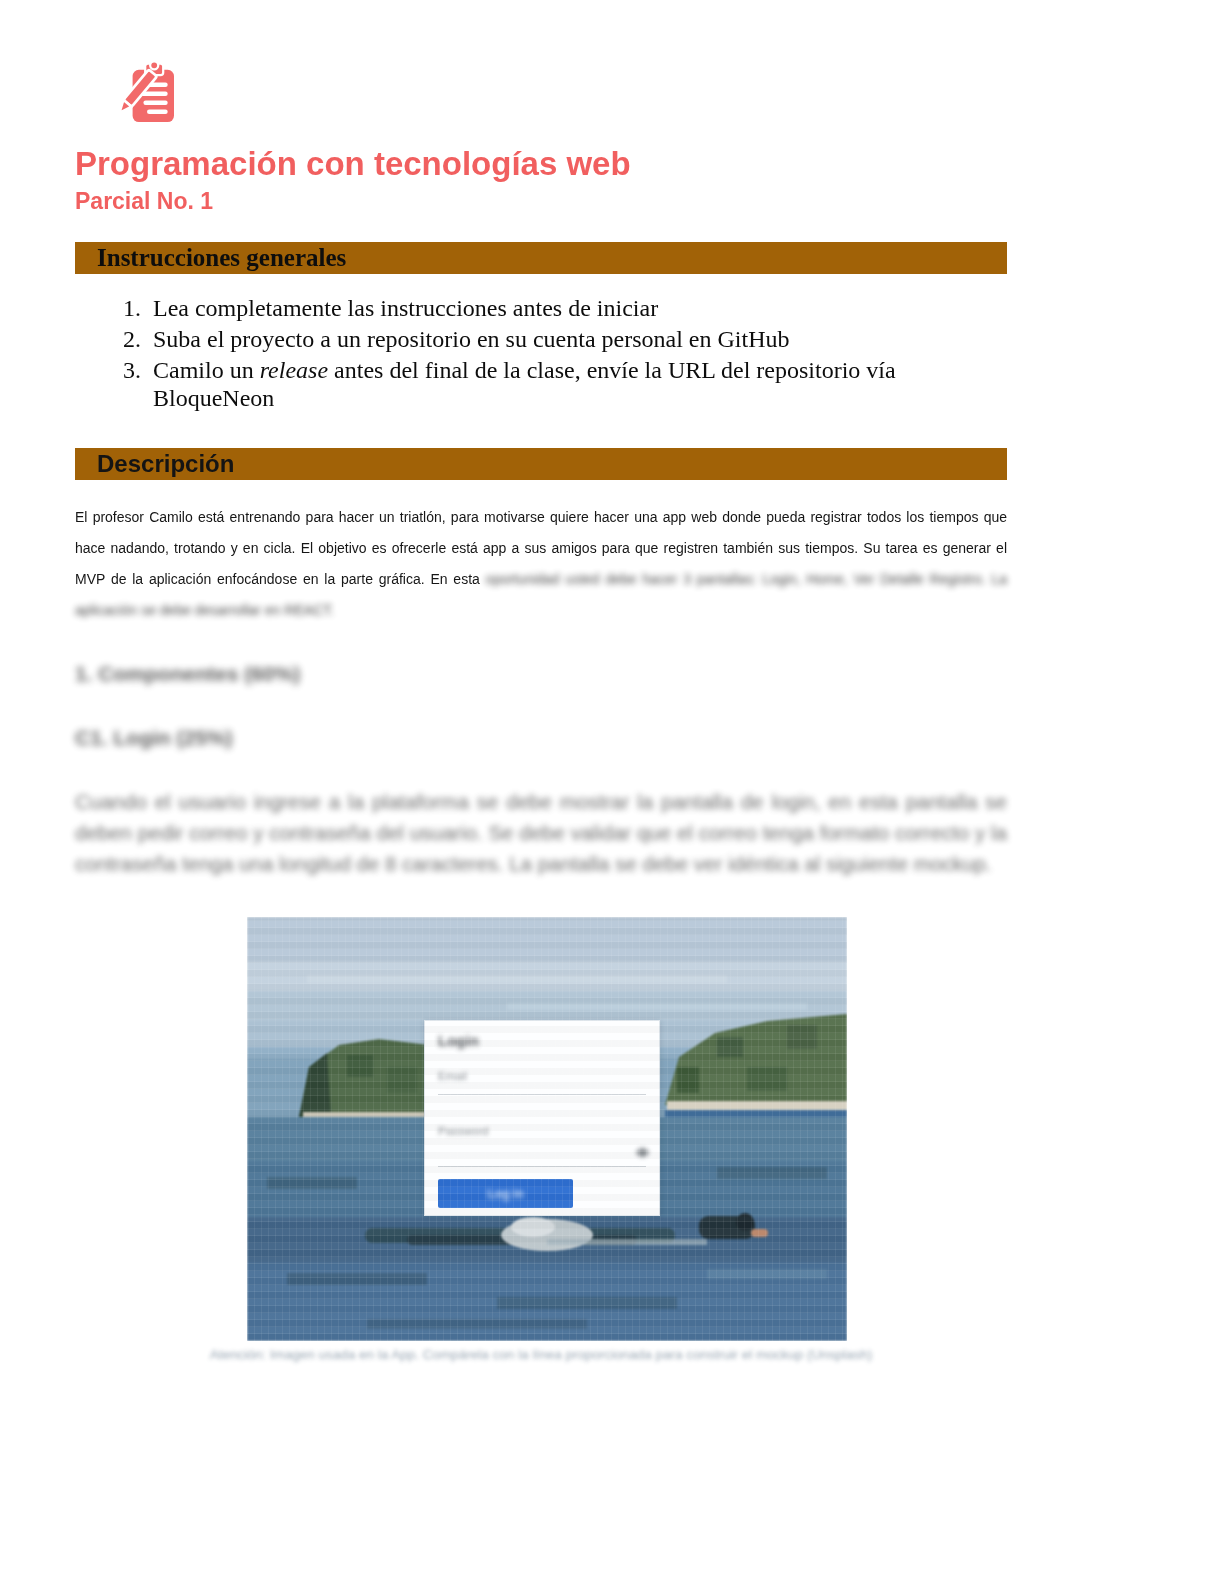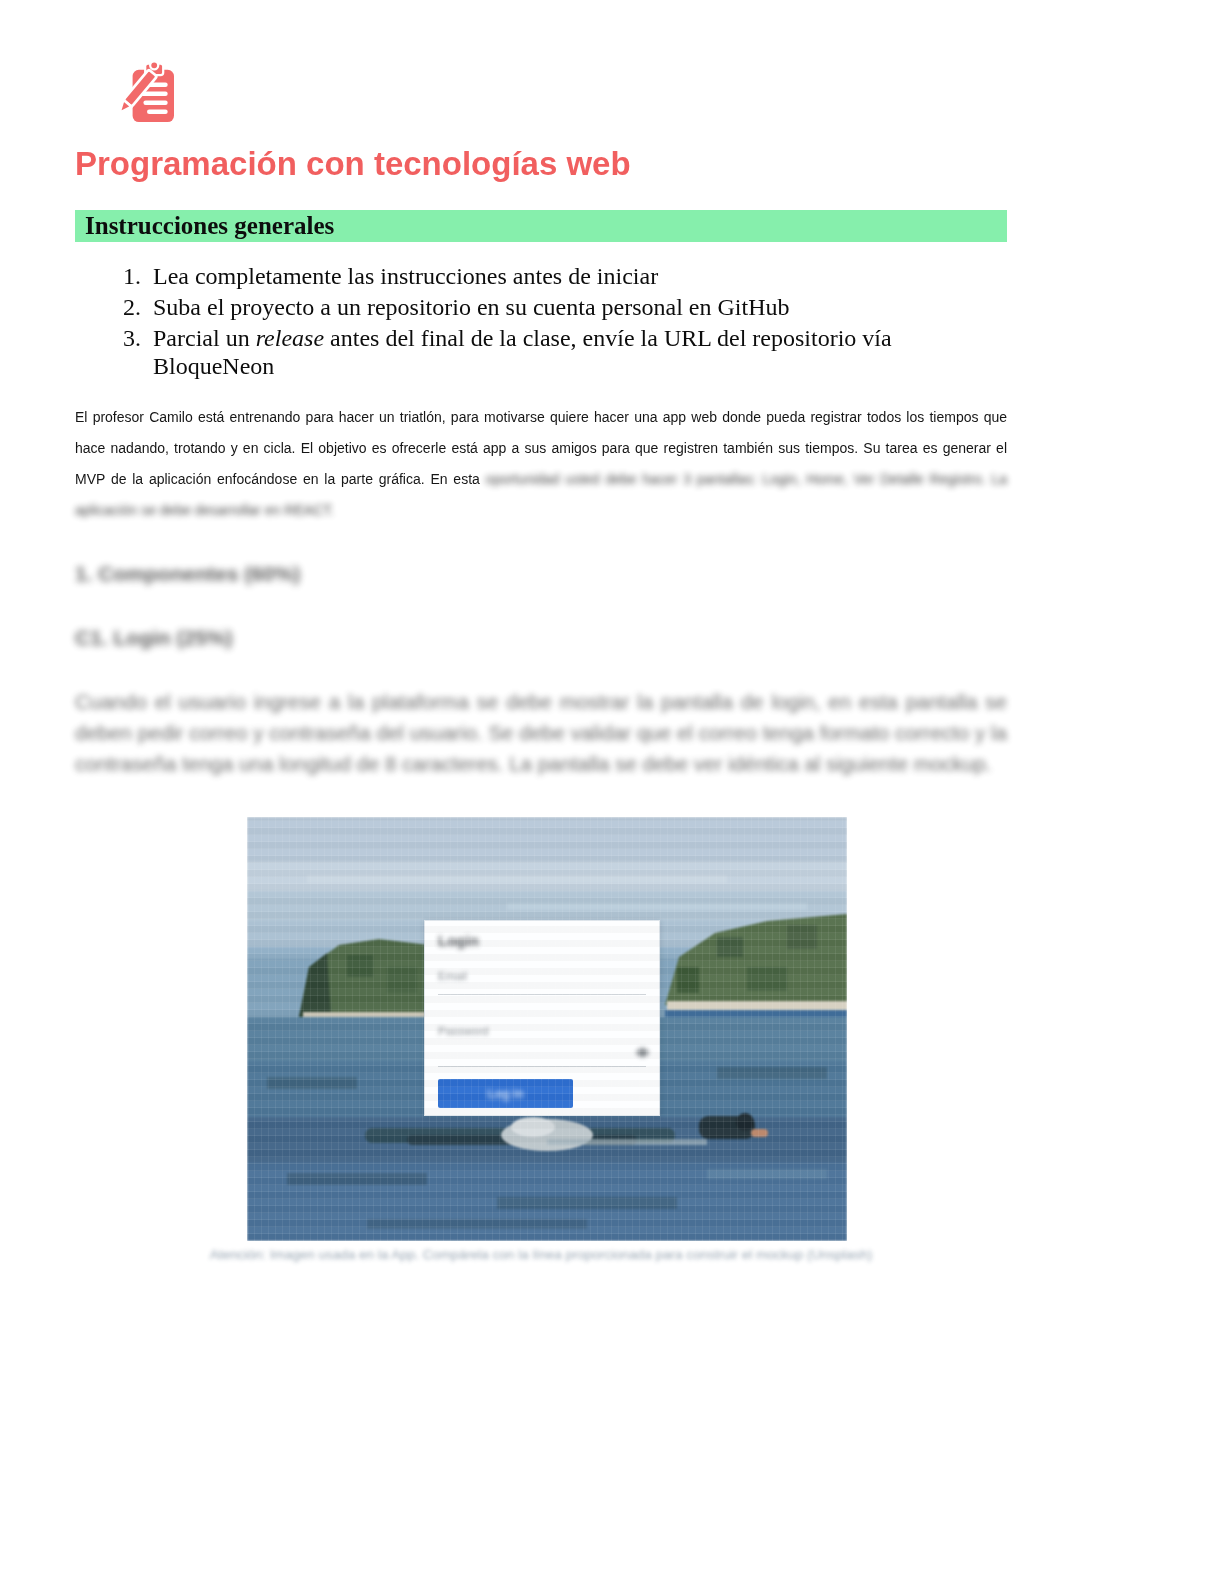--- a/index.html
+++ b/index.html
@@ -9,21 +9,21 @@
     position:relative;
   }
   .content{margin-left:75px;width:932px;}
 
   
   .doc-icon{display:block;margin:58px 0 0 36px;width:72px;height:74px;}
   h1.title{margin:12px 0 0 0;font-size:33px;line-height:40px;font-weight:bold;color:#f15f5f;letter-spacing:0;}
   h2.subtitle{margin:2px 0 0 0;font-size:23px;line-height:30px;font-weight:bold;color:#f15f5f;}
 
   
-  .bar{background:#86efac;padding:2px 10px;box-sizing:border-box;width:100%;}
+  .bar{background:#a16207;padding:2px 22px;box-sizing:border-box;width:100%;}
   .bar.serif{margin-top:26px;font-family:"Liberation Serif",serif;font-size:25px;font-weight:bold;color:#0d0d0d;}
   .bar.sans{margin-top:36px;font-size:24px;font-weight:bold;color:#141414;}
 
   
   ol.instr{margin:20px 0 0 0;padding-left:72px;font-family:"Liberation Serif",serif;font-size:24px;color:#0d0d0d;}
   ol.instr li{padding-left:6px;margin:3px 0;line-height:28px;}
   .it{font-style:italic;}
 
   
   p.body-par{margin:22px 0 0 0;font-size:14px;line-height:31px;text-align:justify;color:#161616;}
@@ -72,29 +72,31 @@
     <rect x="33" y="36" width="30" height="5" rx="2.5" fill="#ffffff"></rect>
     <rect x="36" y="46" width="27" height="5" rx="2.5" fill="#ffffff"></rect>
     <rect x="40" y="56" width="23" height="5" rx="2.5" fill="#ffffff"></rect>
     <g transform="rotate(40 26 40)">
       <rect x="20" y="8" width="12" height="44" rx="2.5" fill="#f26a6a" stroke="#ffffff" stroke-width="3"></rect>
       <path d="M20 52 L32 52 L26 66 Z" fill="#f26a6a" stroke="#ffffff" stroke-width="3" stroke-linejoin="round"></path>
     </g>
   </svg>
 
   <h1 class="title">Programación con tecnologías web</h1>
+  <h2 class="subtitle">Parcial No. 1</h2>
 
   <div class="bar serif">Instrucciones generales</div>
 
   <ol class="instr">
     <li><span>Lea completamente las instrucciones antes de iniciar</span></li>
     <li><span>Suba el proyecto a un repositorio en su cuenta personal en GitHub</span></li>
-    <li><span>Parcial un </span><span class="it">release</span><span> antes del final de la clase, envíe la URL del repositorio vía BloqueNeon</span></li>
+    <li><span>Camilo un </span><span class="it">release</span><span> antes del final de la clase, envíe la URL del repositorio vía BloqueNeon</span></li>
   </ol>
 
+  <div class="bar sans">Descripción</div>
 
   <p class="body-par"><span>El profesor Camilo está entrenando para hacer un triatlón, para motivarse quiere hacer una app web donde pueda registrar todos los tiempos que hace nadando, trotando y en cicla. El objetivo es ofrecerle está app a sus amigos para que registren también sus tiempos. Su tarea es generar el MVP de la aplicación enfocándose en la parte gráfica. En esta </span><span class="blur-text">oportunidad usted debe hacer 3 pantallas: Login, Home, Ver Detalle Registro. La aplicación se debe desarrollar en REACT.</span></p>
 
   <h3 class="blur-heading">1. Componentes (60%)</h3>
 
   <h3 class="blur-heading second">C1. Login (25%)</h3>
 
   <p class="blur-par">Cuando el usuario ingrese a la plataforma se debe mostrar la pantalla de login, en esta pantalla se deben pedir correo y contraseña del usuario. Se debe validar que el correo tenga formato correcto y la contraseña tenga una longitud de 8 caracteres. La pantalla se debe ver idéntica al siguiente mockup.</p>
 
   <div class="figure">

